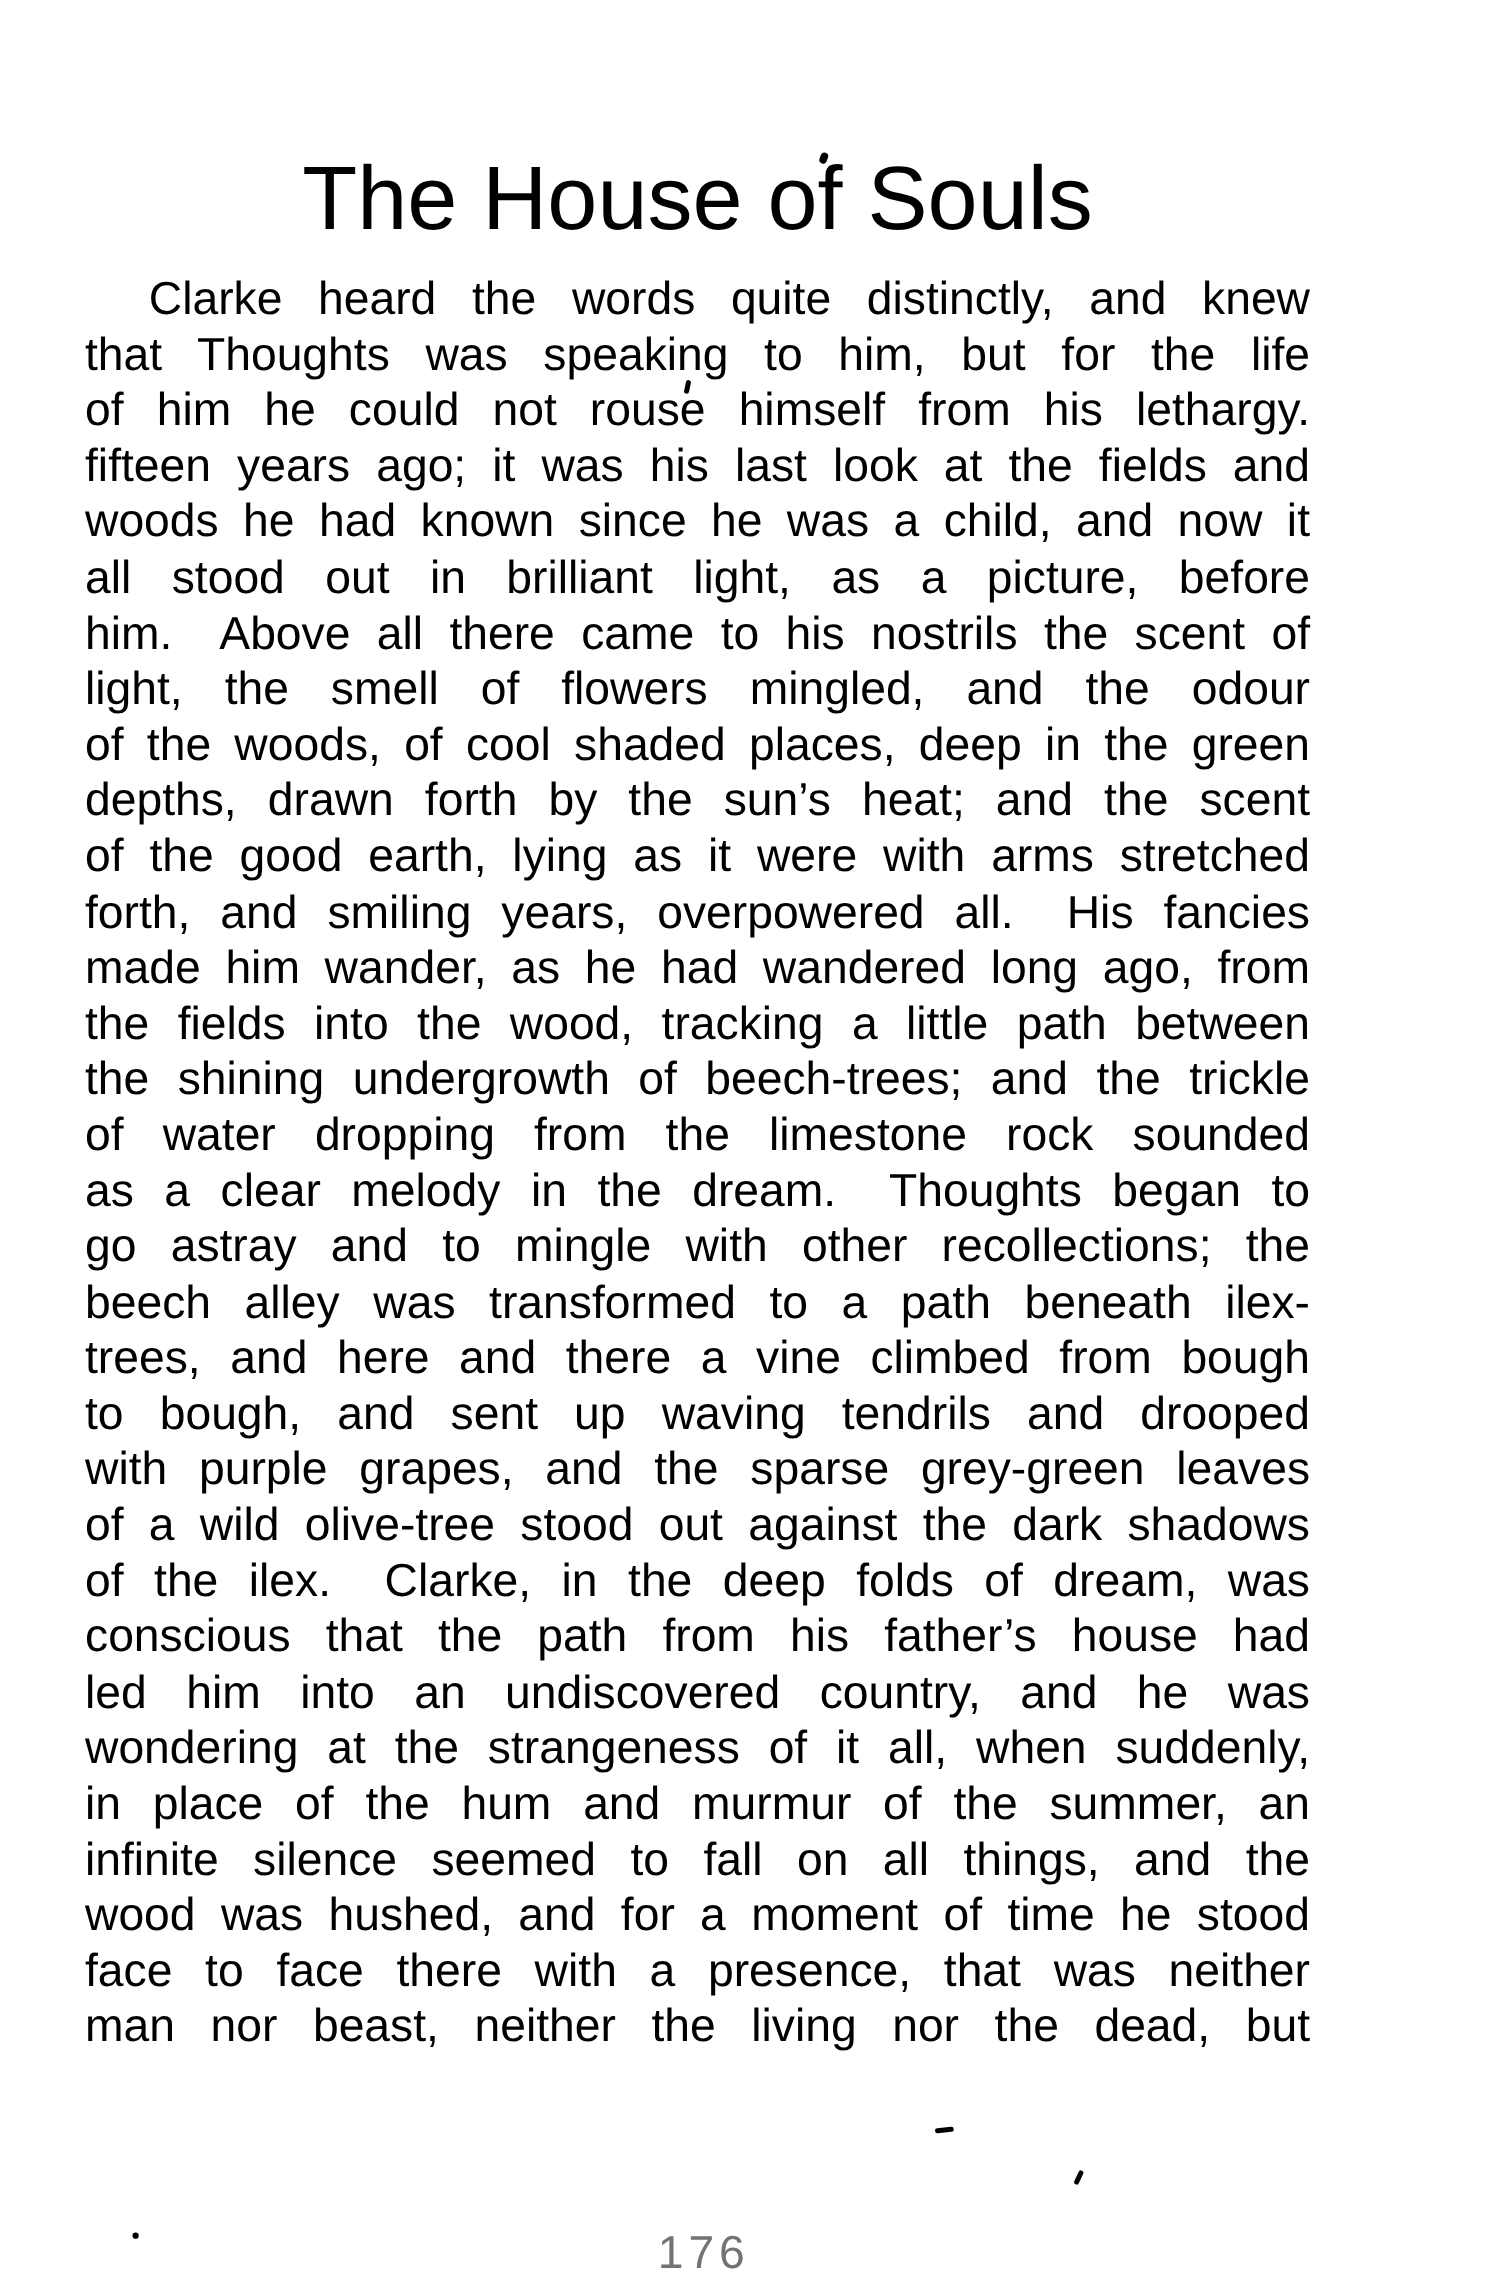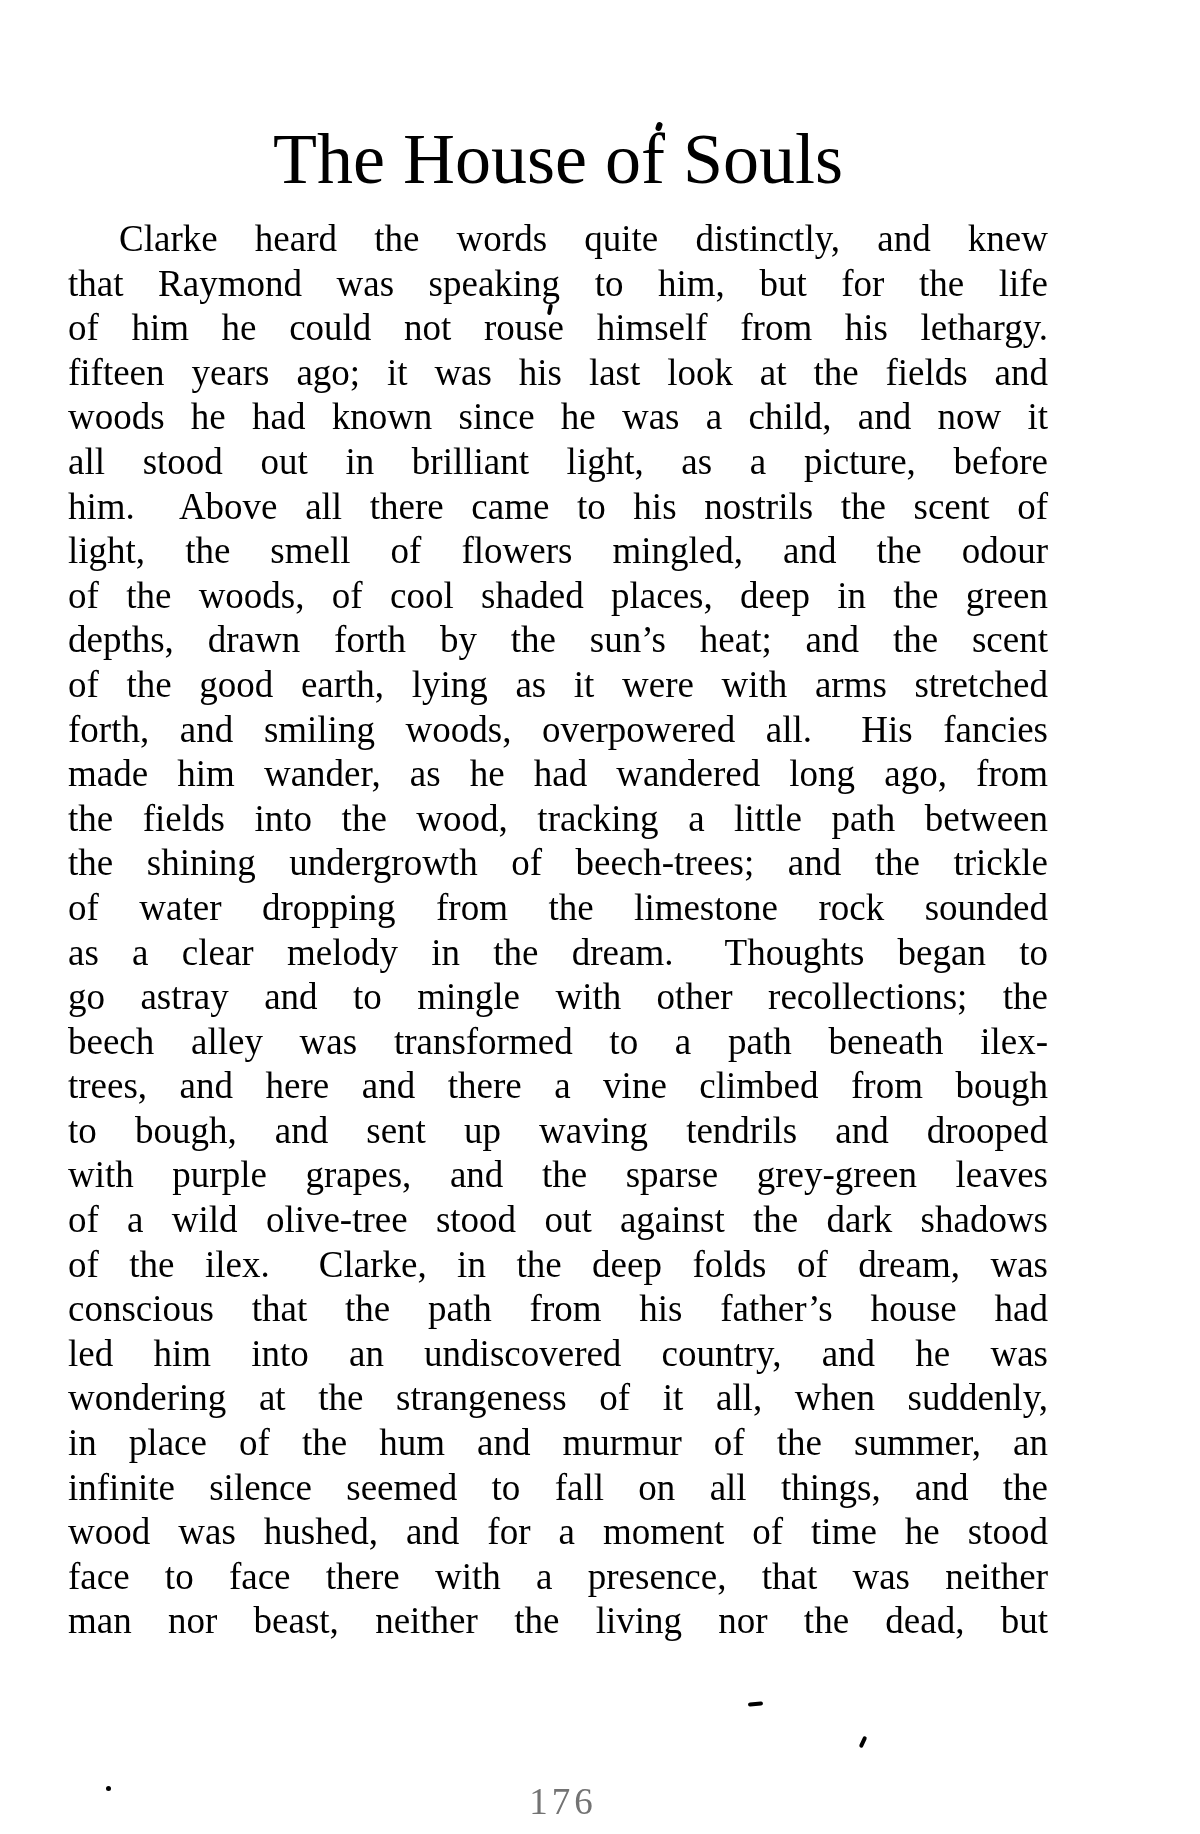--- a/index.html
+++ b/index.html
@@ -6,21 +6,21 @@
     margin: 0;
     padding: 0;
     background: #ffffff;
   }
   .page {
     position: relative;
     width: 1200px;
     height: 1834px;
     background: #ffffff;
     color: #000000;
-    font-family: Liberation Serif, serif;
+    font-family: Liberation Sans, sans-serif;
     overflow: hidden;
   }
   .title {
     position: absolute;
     top: 123px;
     left: 68px;
     width: 980px;
     font-size: 72px;
     line-height: 72px;
     text-align: center;
@@ -71,31 +71,31 @@
 </style>
 </head>
 <body>
 
 <div class="page">
 
   <div class="title">The House of Souls</div>
 
   <div class="body-text">
       <div class="line first">Clarke heard the words quite distinctly, and knew</div>
-      <div class="line">that Raymond was speaking to him, but for the life</div>
+      <div class="line">that Thoughts was speaking to him, but for the life</div>
       <div class="line">of him he could not rouse himself from his lethargy.</div>
       <div class="line">fifteen years ago; it was his last look at the fields and</div>
       <div class="line">woods he had known since he was a child, and now it</div>
       <div class="line">all stood out in brilliant light, as a picture, before</div>
       <div class="line">him.  Above all there came to his nostrils the scent of</div>
       <div class="line">light, the smell of flowers mingled, and the odour</div>
       <div class="line">of the woods, of cool shaded places, deep in the green</div>
       <div class="line">depths, drawn forth by the sun’s heat; and the scent</div>
       <div class="line">of the good earth, lying as it were with arms stretched</div>
-      <div class="line">forth, and smiling woods, overpowered all.  His fancies</div>
+      <div class="line">forth, and smiling years, overpowered all.  His fancies</div>
       <div class="line">made him wander, as he had wandered long ago, from</div>
       <div class="line">the fields into the wood, tracking a little path between</div>
       <div class="line">the shining undergrowth of beech-trees; and the trickle</div>
       <div class="line">of water dropping from the limestone rock sounded</div>
       <div class="line">as a clear melody in the dream.  Thoughts began to</div>
       <div class="line">go astray and to mingle with other recollections; the</div>
       <div class="line">beech alley was transformed to a path beneath ilex-</div>
       <div class="line">trees, and here and there a vine climbed from bough</div>
       <div class="line">to bough, and sent up waving tendrils and drooped</div>
       <div class="line">with purple grapes, and the sparse grey-green leaves</div>

